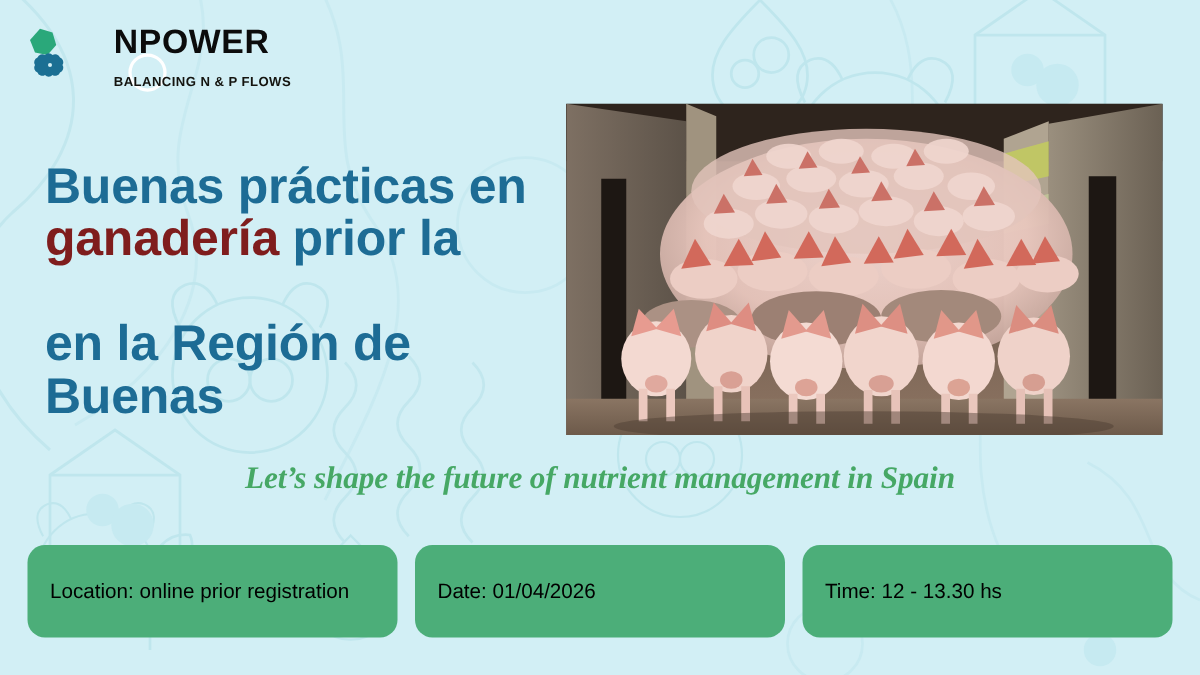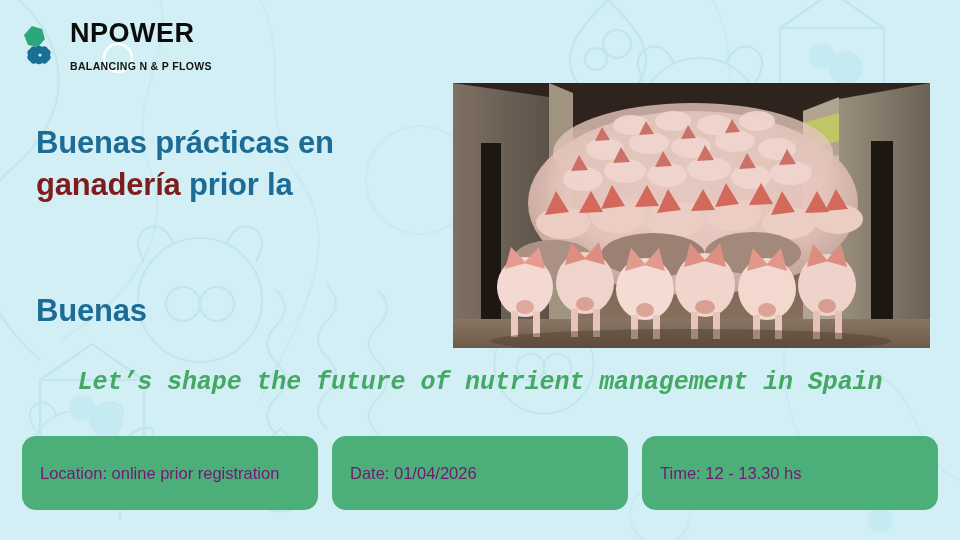--- a/index.html
+++ b/index.html
@@ -29,22 +29,22 @@
     width: 960px; height: 540px;
     pointer-events: none;
   }
 
   
   #logo {
     position: absolute;
     left: 18px;
     top: 18px;
     display: flex;
-    align-items: flex-end;
-    gap: 4px;
+    align-items: flex-start;
+    gap: 25px;
   }
   #logo-mark {
     width: 48px;
     height: 52px;
     flex: none;
   }
   #logo-words {
     display: flex;
     flex-direction: column;
     justify-content: center;
@@ -69,21 +69,21 @@
   }
 
   
   #headline {
     position: absolute;
     left: 36px;
     top: 101px;
     width: 400px;
     font-family: "Liberation Sans", sans-serif;
     font-weight: bold;
-    font-size: 31px;
+    font-size: 40px;
     line-height: 42px;
     color: #1d6c95;
     letter-spacing: -0.2px;
   }
   #headline .hl-accent {
     color: #7f1d1d;
   }
 
   
   #photo {
@@ -97,21 +97,21 @@
   }
   #photo svg { display: block; }
 
   
   #subtitle {
     position: absolute;
     left: 0;
     top: 368px;
     width: 960px;
     text-align: center;
-    font-family: Liberation Mono, monospace;
+    font-family: Liberation Serif, serif;
     font-weight: bold;
     font-style: italic;
     font-size: 25px;
     line-height: 30px;
     color: #46a865;
     letter-spacing: -0.1px;
   }
 
   
   #info-row {
@@ -120,21 +120,21 @@
     top: 436px;
     width: 916px;
     height: 74px;
     display: flex;
     gap: 14px;
   }
   .info-box {
     flex: 1 1 0;
     background: #4cae79;
     border-radius: 14px;
-    color: #701a75;
+    color: #000000;
     font-family: "Liberation Sans", sans-serif;
     font-size: 16.5px;
     line-height: 24px;
     display: flex;
     align-items: center;
     padding: 0 18px;
     box-sizing: border-box;
   }
   .info-box .info-text { display: block; }
 </style>
@@ -252,21 +252,21 @@
     <div id="logo-words">
       <div id="logo-name">NPOWER</div>
       <div id="logo-tagline">BALANCING N &amp; P FLOWS</div>
     </div>
   </div>
 
   <h1 id="headline">
     <span>Buenas prácticas en</span><br>
     <span class="hl-accent">ganadería</span><span> prior la</span><br>
     <br>
-    <br>
+    <span>en la Región de</span><br>
     <span>Buenas</span>
   </h1>
 
   <div id="photo">
     <svg viewBox="0 0 477 265" width="477" height="265" xmlns="http://www.w3.org/2000/svg">
       <defs>
         <linearGradient id="backdark" x1="0" y1="0" x2="0" y2="1">
           <stop offset="0%" stop-color="#35281f"></stop>
           <stop offset="45%" stop-color="#6e5a4c"></stop>
           <stop offset="100%" stop-color="#8d7462"></stop>

